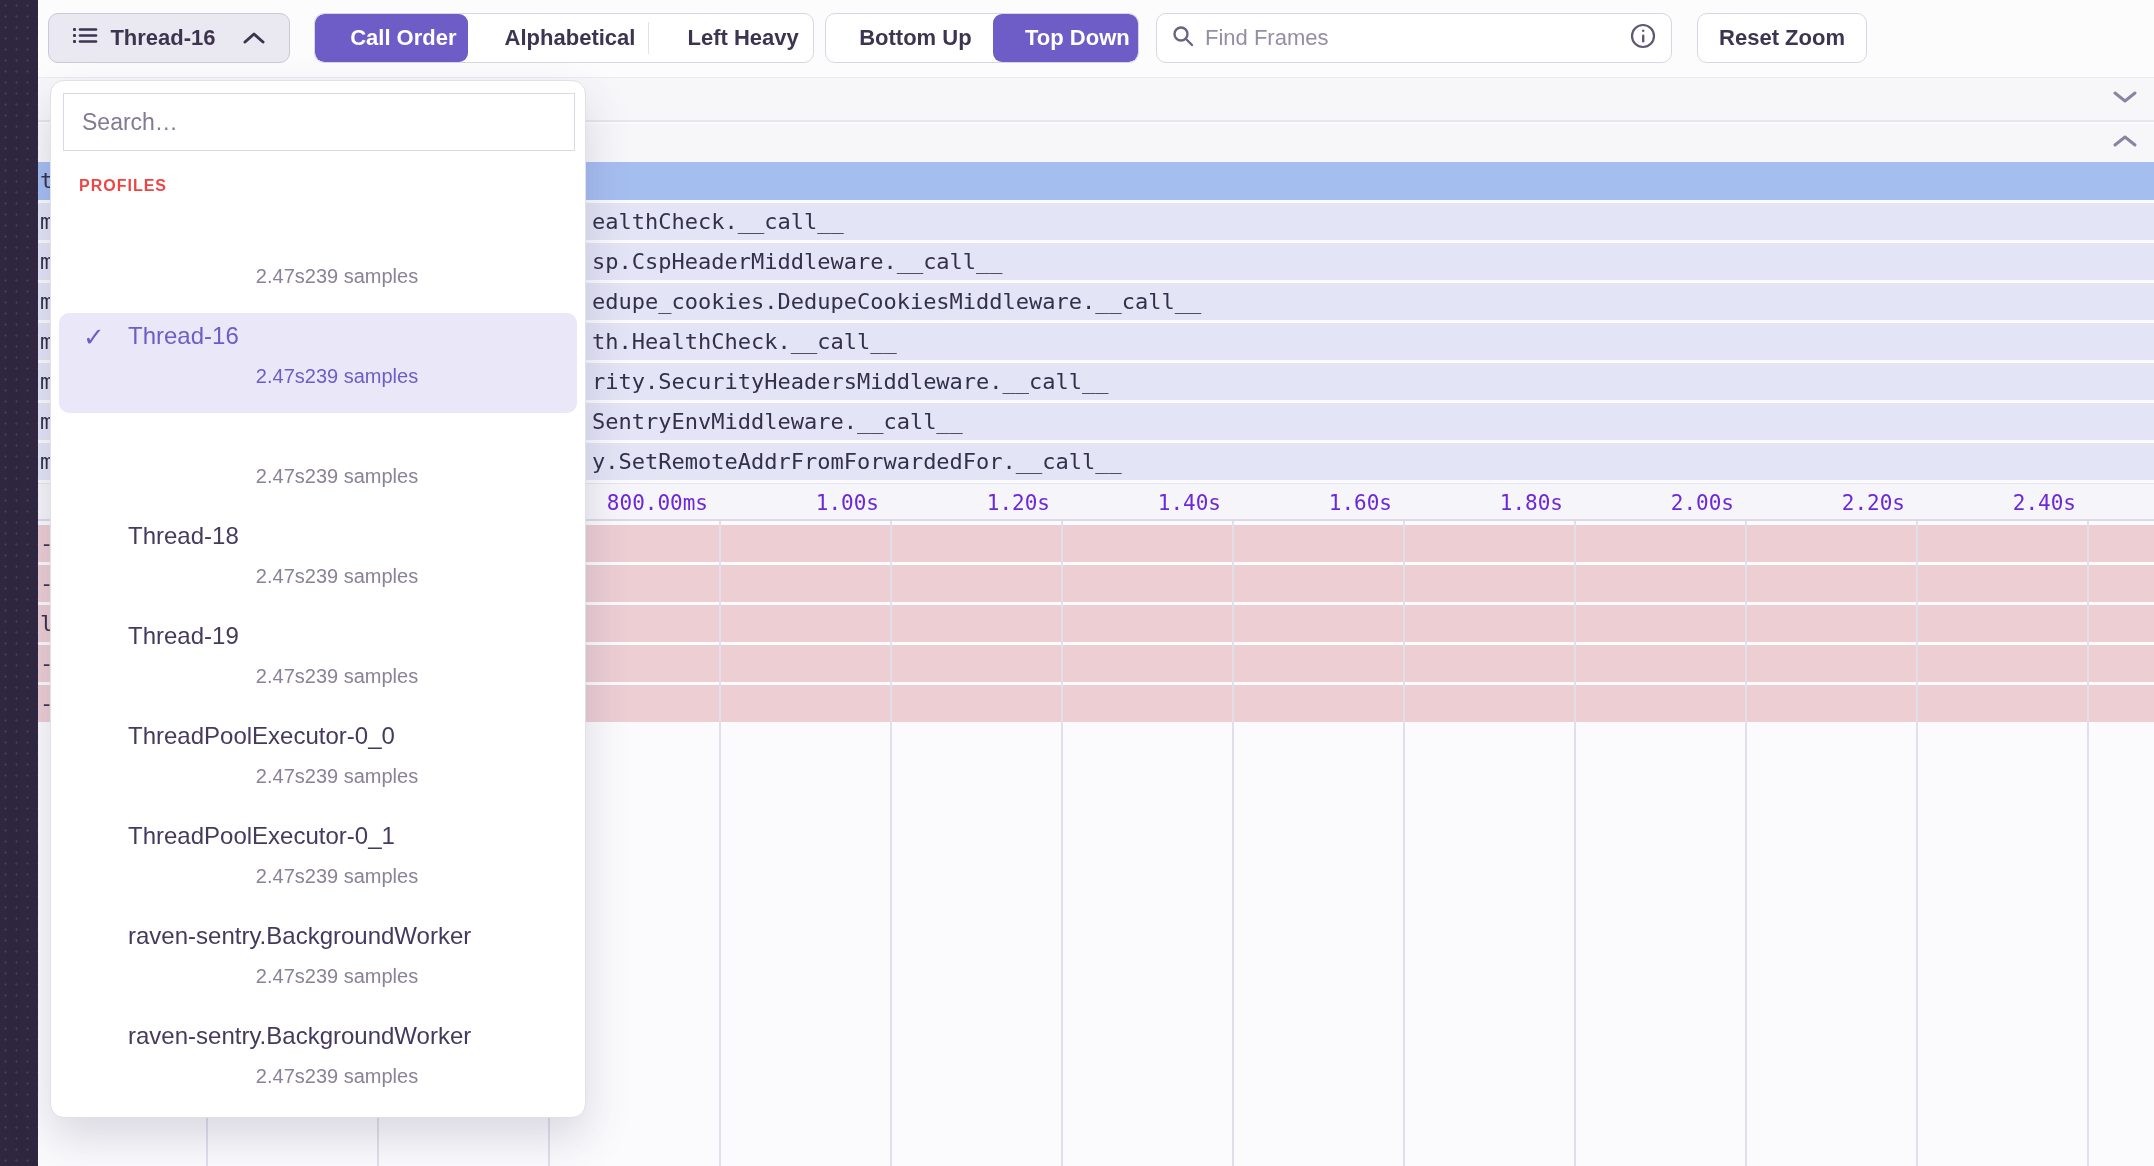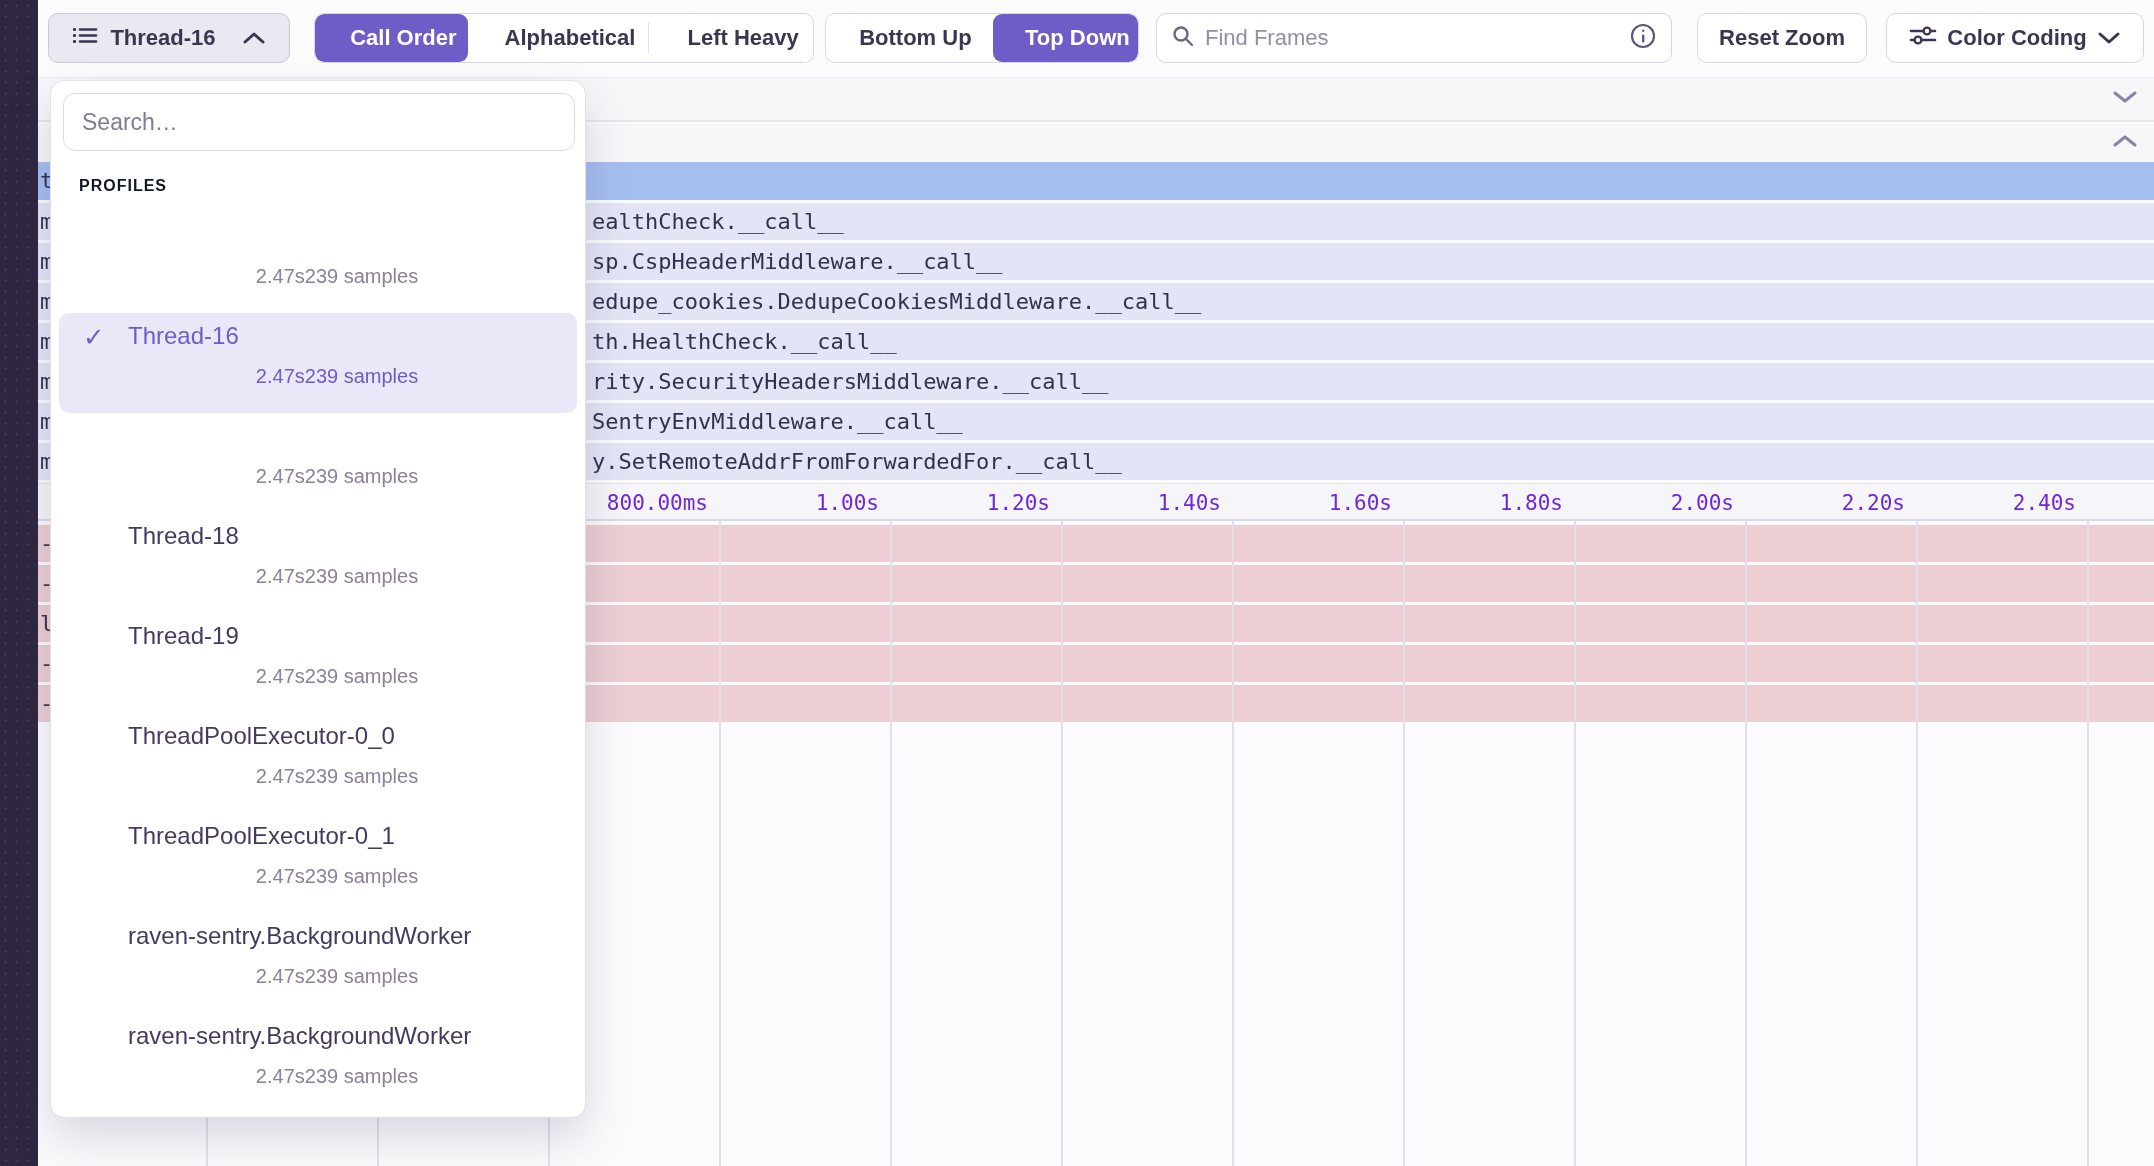--- a/index.html
+++ b/index.html
@@ -75,26 +75,26 @@
         font-family:"DejaVu Sans Mono",monospace;font-size:21px;color:#6d28d9;text-align:right;}
   .gridline{position:absolute;top:521px;bottom:0;width:2px;background:var(--grid);}
   
   .dropdown{
     position:absolute;left:50px;top:80px;width:536px;height:1038px;background:#fff;
     border:1px solid #e2dfe9;border-radius:14px;z-index:40;
     box-shadow:0 20px 45px rgba(67,56,102,0.18);
   }
   .dd-search{
     position:absolute;left:12px;top:12px;width:512px;height:58px;border:1.5px solid #dcd9e5;
-    border-radius:12px;font-size:23px;color:var(--ink);padding:0 18px;outline:none;
+    border-radius:0;font-size:23px;color:var(--ink);padding:0 18px;outline:none;
     font-family:"Liberation Sans",sans-serif;
   }
   .dd-search::placeholder{color:#837a93;}
   .dd-section{position:absolute;left:28px;top:96px;font-size:16px;font-weight:700;
-    letter-spacing:1px;color:#0f172a;}
+    letter-spacing:1px;color:#ef4444;}
   .dd-items{position:absolute;left:0;right:0;top:132px;}
   .dd-item{position:relative;height:100px;margin:0 8px;border-radius:10px;
     padding:8px 31px 0 69px;cursor:pointer;}
   .dd-item .nm{font-size:24px;color:#453a5e;font-weight:500;line-height:30px;
     white-space:nowrap;overflow:hidden;}
   .dd-item .sub{position:absolute;left:69px;right:31px;top:52px;display:flex;
     justify-content:center;font-size:20px;color:#8b8198;}
   .dd-item.selected{background:#eae7f8;}
   .dd-item.selected .nm,.dd-item.selected .sub{color:var(--accent);}
   .dd-item .check{position:absolute;left:24px;top:9px;font-size:26px;color:var(--accent);
@@ -242,36 +242,20 @@
         <svg width="28" height="28" viewBox="0 0 28 28">
             <circle cx="14" cy="14" r="11" fill="none" stroke="#5f5773" stroke-width="2.2"></circle>
             <rect x="13" y="7.5" width="2.4" height="2.4" rx="1.2" fill="#5f5773"></rect>
             <rect x="13" y="12.5" width="2.4" height="8" rx="1.2" fill="#5f5773"></rect>
           </svg>
       </span>
     </div>
 
     <button class="btn reset-btn">Reset Zoom</button>
 
-    <button class="btn color-btn">
-      <span class="icon">
-        <svg width="28" height="24" viewBox="0 0 28 24">
-          <line x1="2" y1="8" x2="26" y2="8" stroke="#3d3550" stroke-width="2.6" stroke-linecap="round"></line>
-          <circle cx="18" cy="8" r="3.4" fill="#fff" stroke="#3d3550" stroke-width="2.4"></circle>
-          <line x1="2" y1="17" x2="26" y2="17" stroke="#3d3550" stroke-width="2.6" stroke-linecap="round"></line>
-          <circle cx="9" cy="17" r="3.4" fill="#fff" stroke="#3d3550" stroke-width="2.4"></circle>
-        </svg>
-      </span>
-      <span>Color Coding</span>
-      <span class="icon">
-        <svg width="24" height="14" viewBox="0 0 24 14">
-            <polyline points="3,3 12,11 21,3" fill="none" stroke="#3d3550" stroke-width="3" stroke-linecap="round" stroke-linejoin="round"></polyline>
-          </svg>
-      </span>
-    </button>
   </div>
 
   <div class="dropdown">
     <input class="dd-search" placeholder="Search…" style="">
     <div class="dd-section">PROFILES</div>
 
     <div class="dd-items">
       <div class="dd-item">
 
         <div class="sub">

